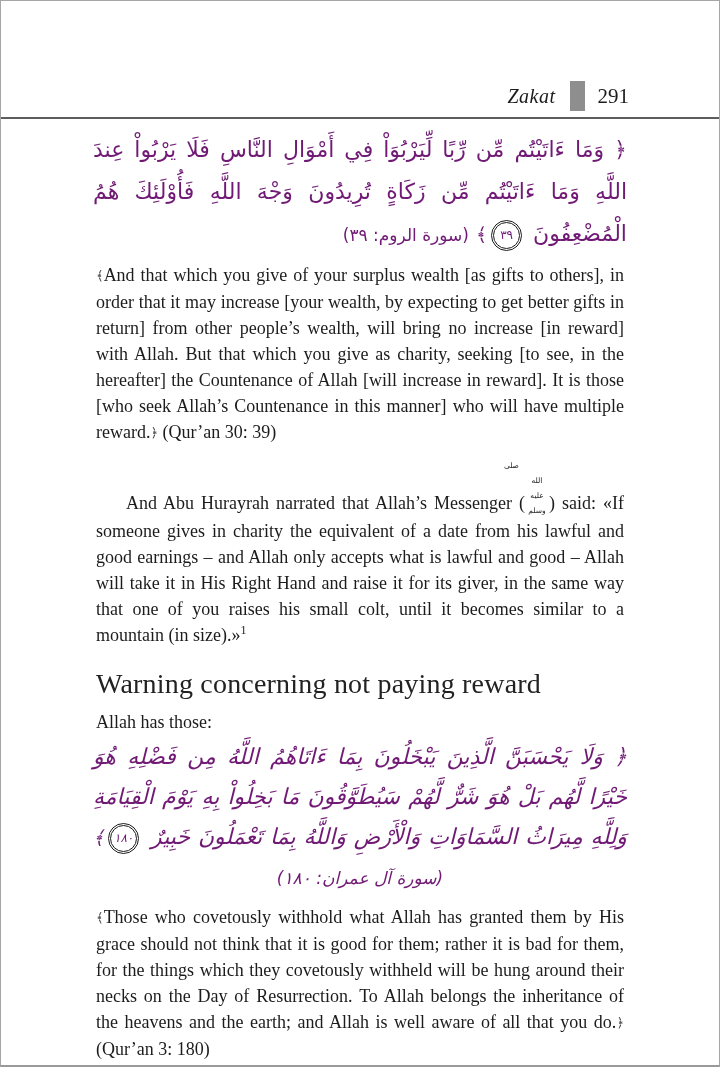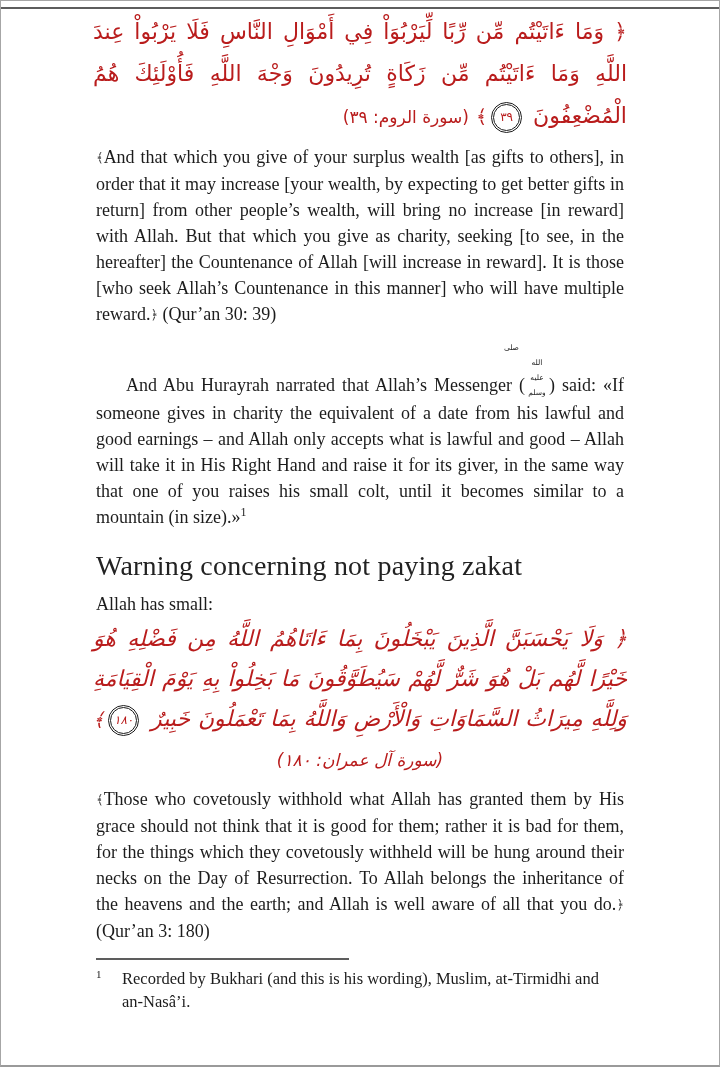--- a/index.html
+++ b/index.html
@@ -37,27 +37,27 @@
     margin:0 13px 0 14px;
   }
   .page-num{font-size:21px;}
   .header-rule{
     margin-top:6px;
     height:2px;
     background:#5d5d5d;
   }
   
   .arabic{
-    margin:2px 92px 0 92px;
+    margin:10px 92px 0 92px;
     direction:rtl;
     text-align:justify;
     font-family:"DejaVu Sans",sans-serif;
     font-size:22px;
     line-height:42px;
-    color:#b91c1c;
+    color:#701a75;
   }
   .arabic .cite{
     font-size:17px;
     white-space:nowrap;
   }
   .arabic .ornate{font-size:19px;}
   .ayah-badge{
     display:inline-flex;
     align-items:center;
     justify-content:center;
@@ -139,33 +139,38 @@
     font-size:11px;
     vertical-align:super;
     line-height:0;
   }
 </style>
 </head>
 <body>
 
 <div class="page">
 
+  <header class="page-header">
+    <span class="chapter">Zakat</span>
+    <span class="page-bar" style="background: rgb(142, 142, 142);"></span>
+    <span class="page-num">291</span>
+  </header>
   <div class="header-rule"></div>
 
   <main>
 
     <p class="arabic"><span>﴿ وَمَا ءَاتَيْتُم مِّن رِّبًا لِّيَرْبُوَاْ فِي أَمْوَالِ النَّاسِ فَلَا يَرْبُواْ عِندَ اللَّهِ وَمَا ءَاتَيْتُم مِّن زَكَاةٍ تُرِيدُونَ وَجْهَ اللَّهِ فَأُوْلَئِكَ هُمُ الْمُضْعِفُونَ</span> <span class="ayah-badge">٣٩</span><span class="ornate">﴾</span> <span class="cite">(سورة الروم: ٣٩)</span></p>
 
     <p class="trans"><span class="ornate-sm">﴾</span><span>And that which you give of your surplus wealth [as gifts to others], in order that it may increase [your wealth, by expecting to get better gifts in return] from other people’s wealth, will bring no increase [in reward] with Allah. But that which you give as charity, seeking [to see, in the hereafter] the Countenance of Allah [will increase in reward]. It is those [who seek Allah’s Countenance in this manner] who will have multiple reward.</span><span class="ornate-sm">﴿</span> <span class="ref">(Qur’an 30: 39)</span></p>
 
     <p class="trans hadith"><span>And Abu Hurayrah narrated that Allah’s Messenger (</span><span class="pbuh">صلى الله عليه وسلم</span><span>) said: «If someone gives in charity the equivalent of a date from his lawful and good earnings – and Allah only accepts what is lawful and good – Allah will take it in His Right Hand and raise it for its giver, in the same way that one of you raises his small colt, until it becomes similar to a mountain (in size).»</span><span class="fn-ref">1</span></p>
 
-    <h2 class="section-heading">Warning concerning not paying zakat</h2>
+    <h2 class="section-heading">Warning concerning not paying reward</h2>
 
-    <p class="lead">Allah has small:</p>
+    <p class="lead">Allah has those:</p>
 
     <p class="arabic arabic2"><span>﴿ وَلَا يَحْسَبَنَّ الَّذِينَ يَبْخَلُونَ بِمَا ءَاتَاهُمُ اللَّهُ مِن فَضْلِهِ هُوَ خَيْرًا لَّهُم بَلْ هُوَ شَرٌّ لَّهُمْ سَيُطَوَّقُونَ مَا بَخِلُواْ بِهِ يَوْمَ الْقِيَامَةِ وَلِلَّهِ مِيرَاثُ السَّمَاوَاتِ وَالْأَرْضِ وَاللَّهُ بِمَا تَعْمَلُونَ خَبِيرٌ</span> <span class="ayah-badge">١٨٠</span><span class="ornate">﴾</span> <span class="cite">(سورة آل عمران: ١٨٠)</span></p>
 
     <p class="trans"><span class="ornate-sm">﴾</span><span>Those who covetously withhold what Allah has granted them by His grace should not think that it is good for them; rather it is bad for them, for the things which they covetously withheld will be hung around their necks on the Day of Resurrection. To Allah belongs the inheritance of the heavens and the earth; and Allah is well aware of all that you do.</span><span class="ornate-sm">﴿</span> <span class="ref">(Qur’an 3: 180)</span></p>
 
     <footer>
       <div class="fn-rule"></div>
       <p class="footnote"><span class="fn-marker">1</span><span>Recorded by Bukhari (and this is his wording), Muslim, at-Tirmidhi and an-Nasâ’i.</span></p>
     </footer>
 

